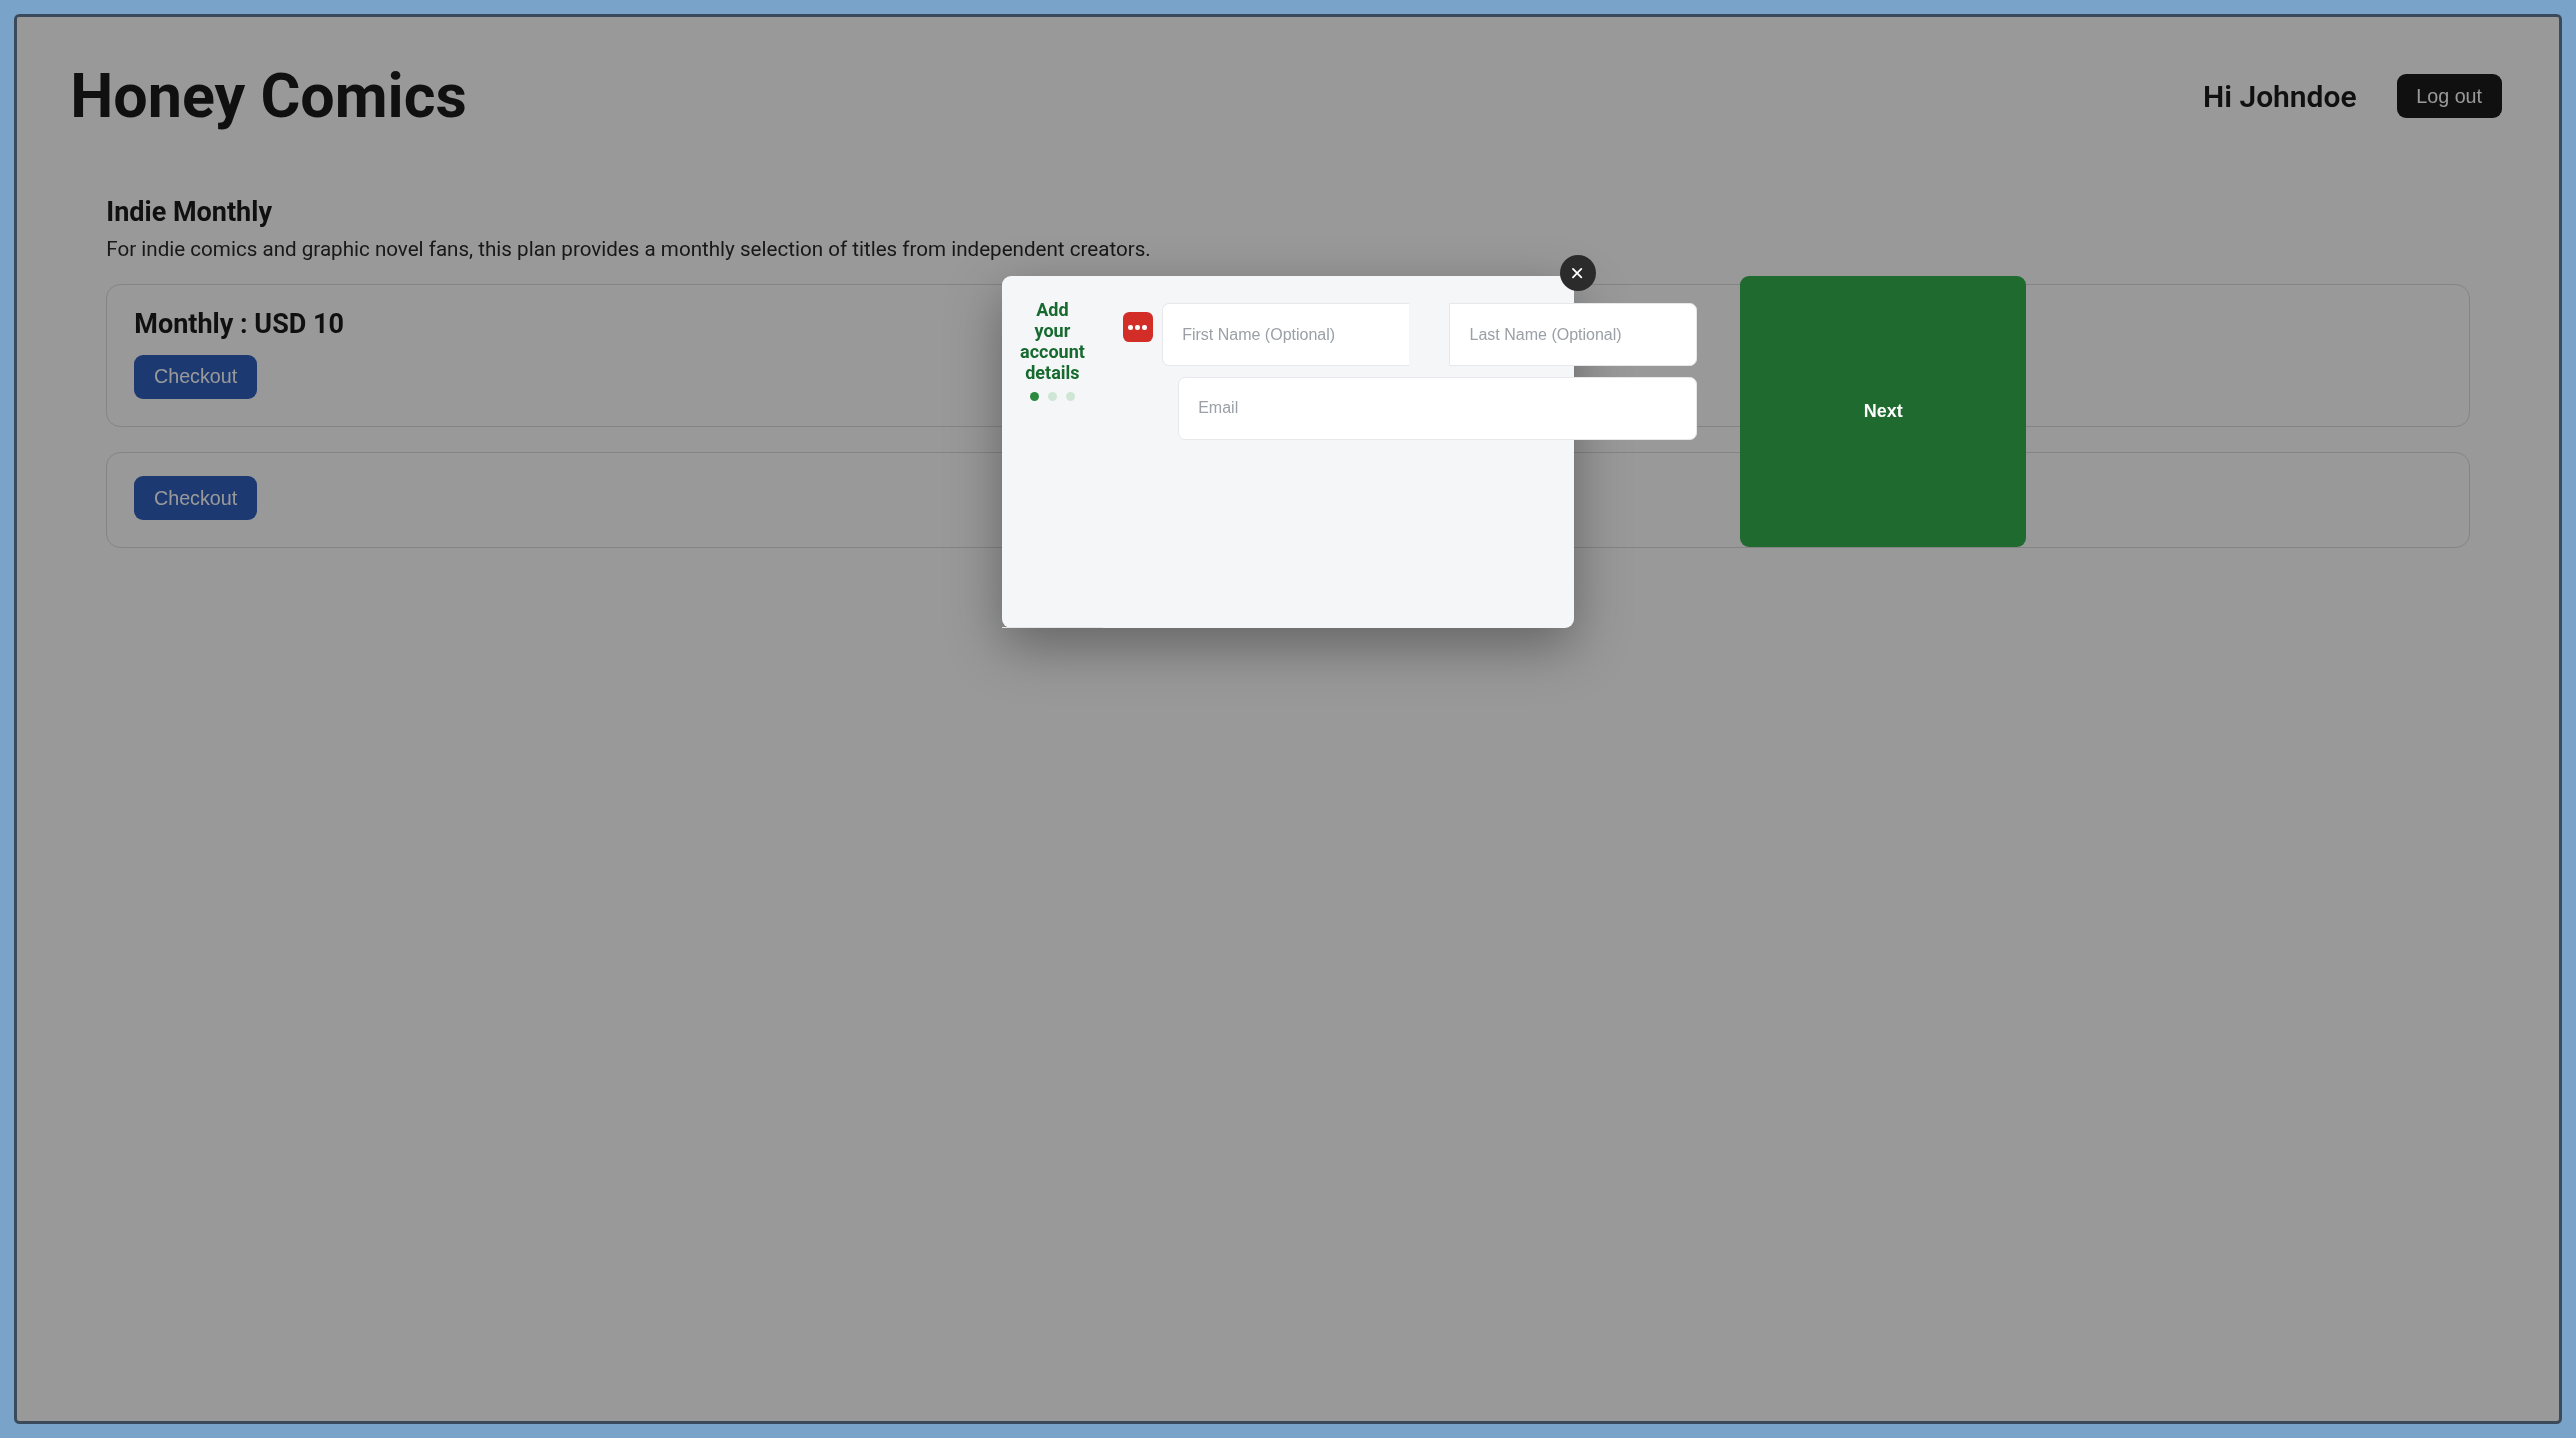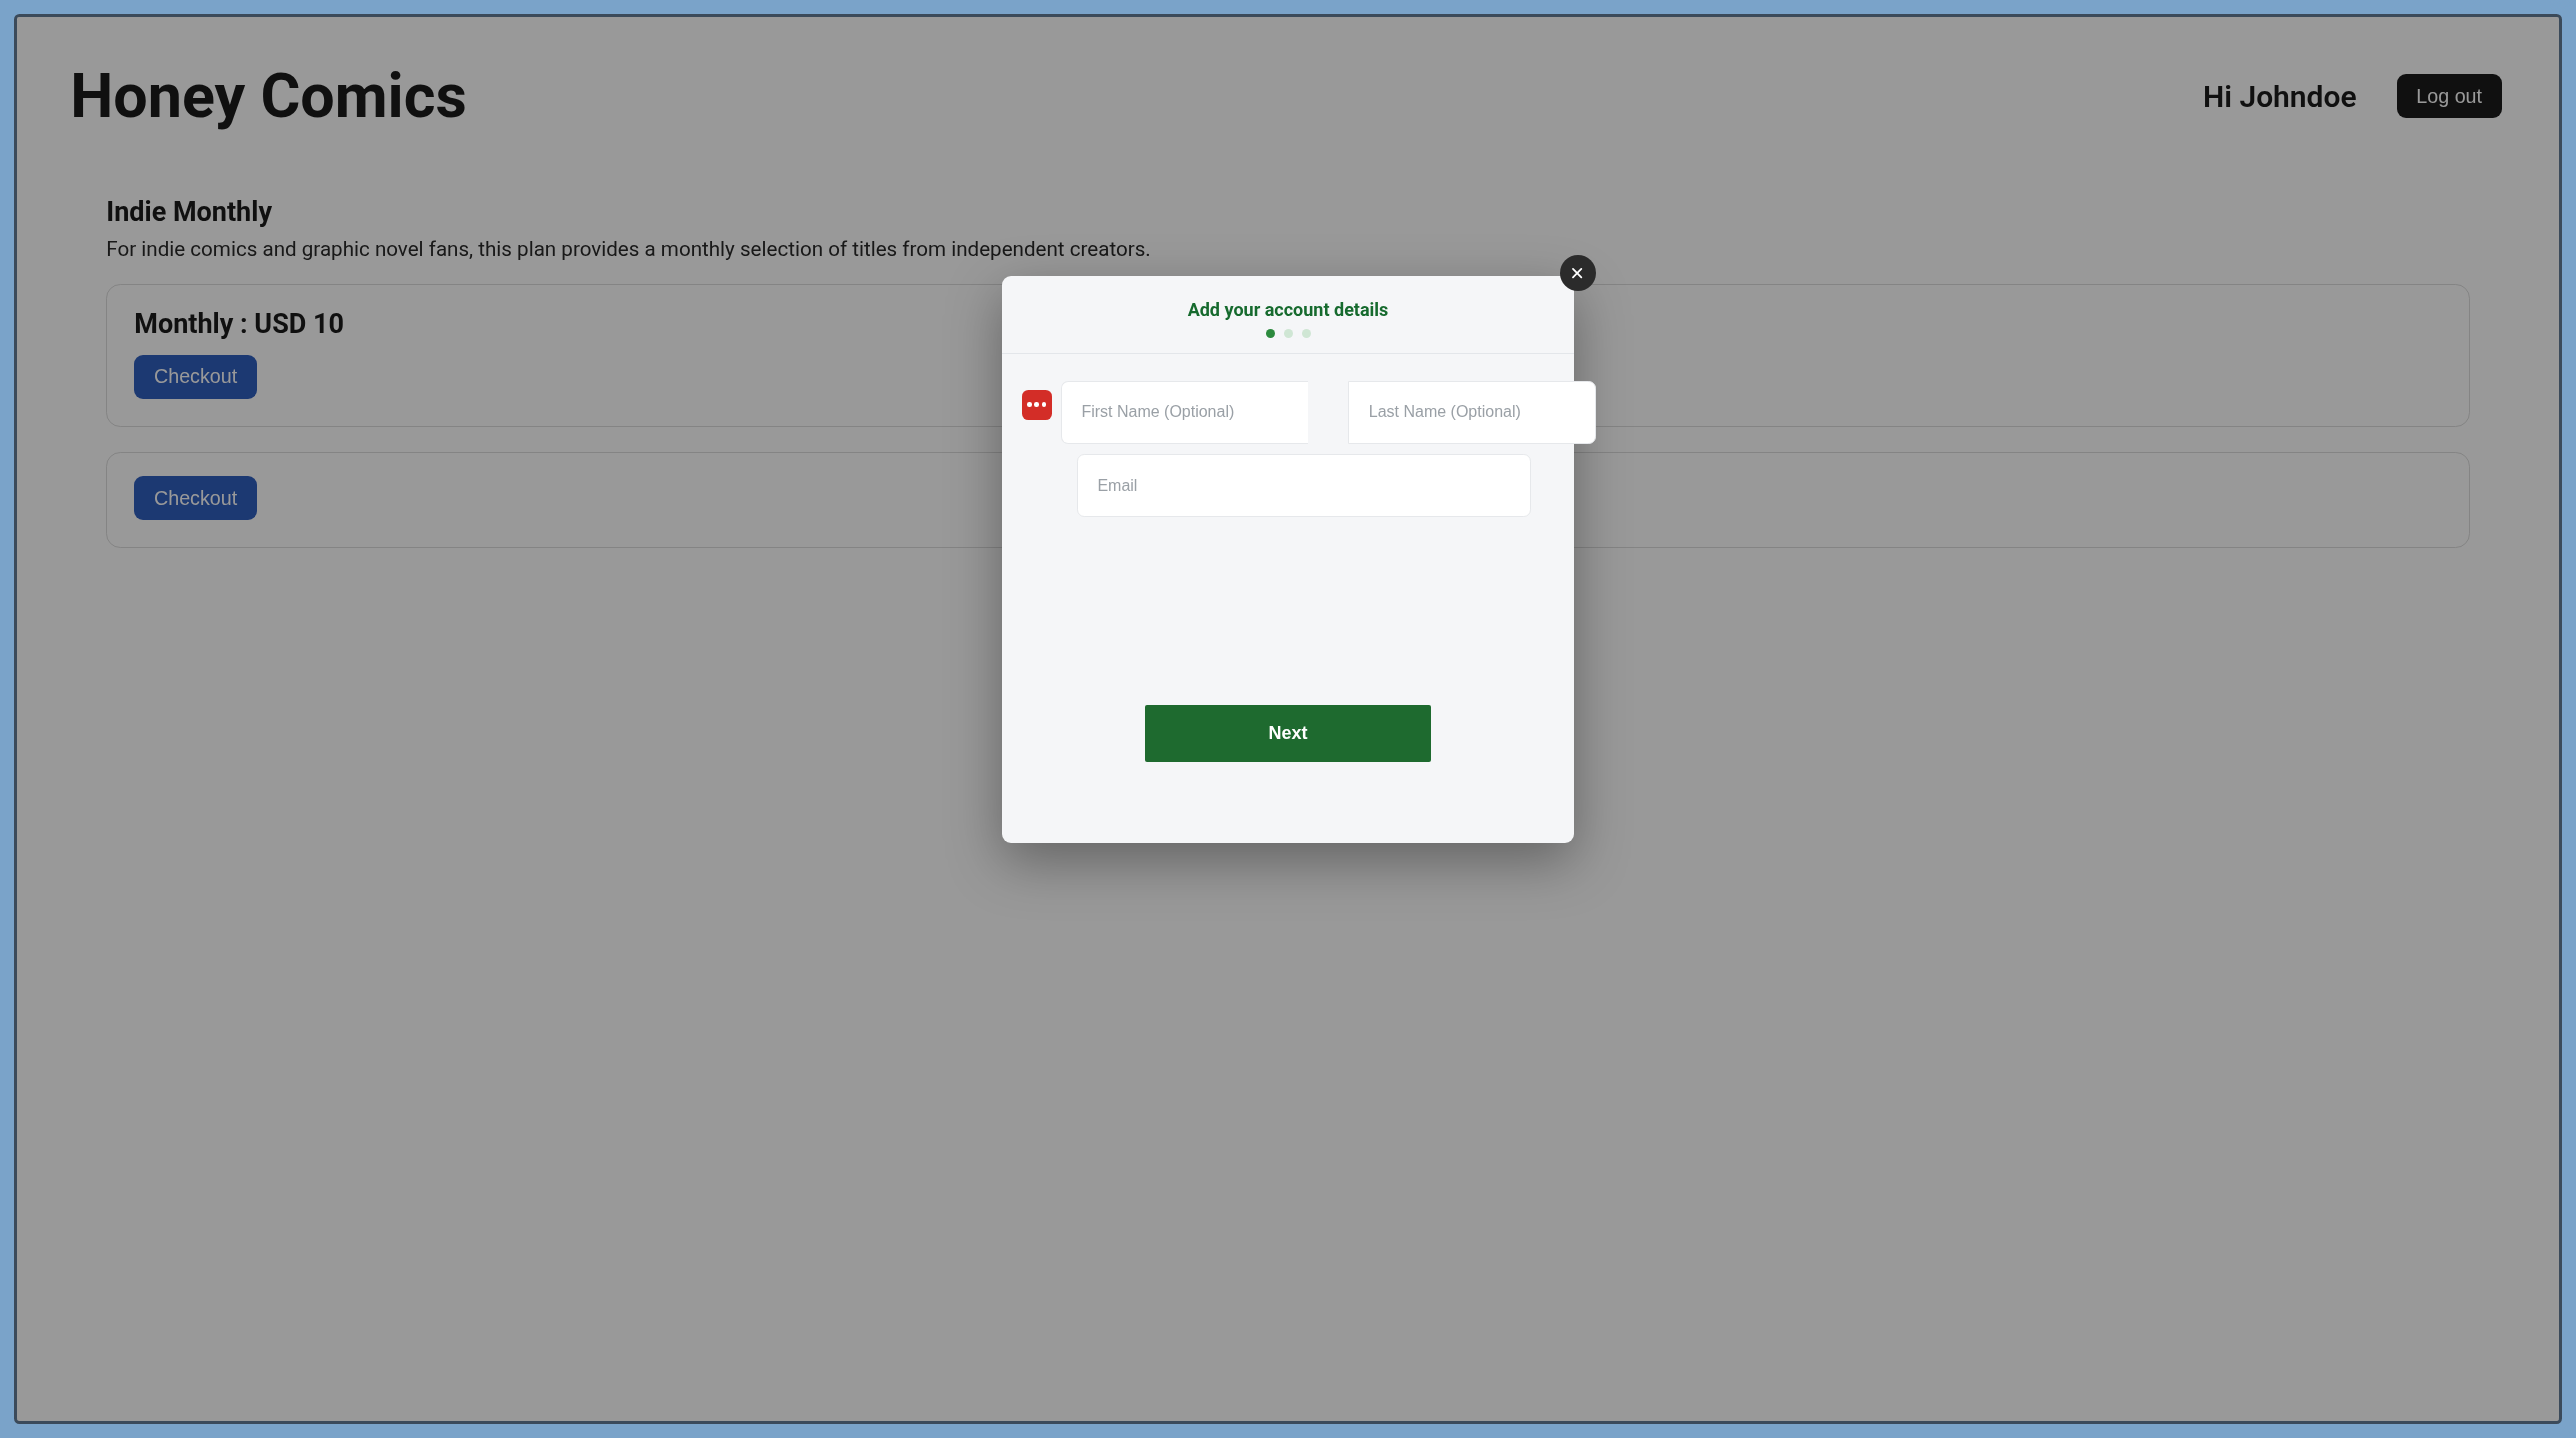--- a/index.html
+++ b/index.html
@@ -100,21 +100,20 @@
   }
 
   .modal {
     position: relative;
     margin-top: 259px;
     width: 572px;
     background: #f5f6f8;
     border-radius: 9px;
     box-shadow: 0 18px 54px rgba(0,0,0,0.35);
     display: flex;
-    flex-direction: column;
   }
 
   .modal-close {
     position: absolute;
     top: -21.5px;
     right: -21.5px;
     width: 36px;
     height: 36px;
     border-radius: 50%;
     background: #2b2b2b;
@@ -205,21 +204,21 @@
     display: flex;
     justify-content: center;
     padding: 0 0 81px 0;
   }
   .next-btn {
     width: 286px;
     padding: 18px 0;
     background: #1e6a2f;
     color: #fff;
     border: none;
-    border-radius: 2px;
+    border-radius: 9px;
     font-size: 18px;
     font-weight: 600;
     cursor: pointer;
   }
 </style>
 </head>
 <body>
 
 <div class="window-frame">
 

